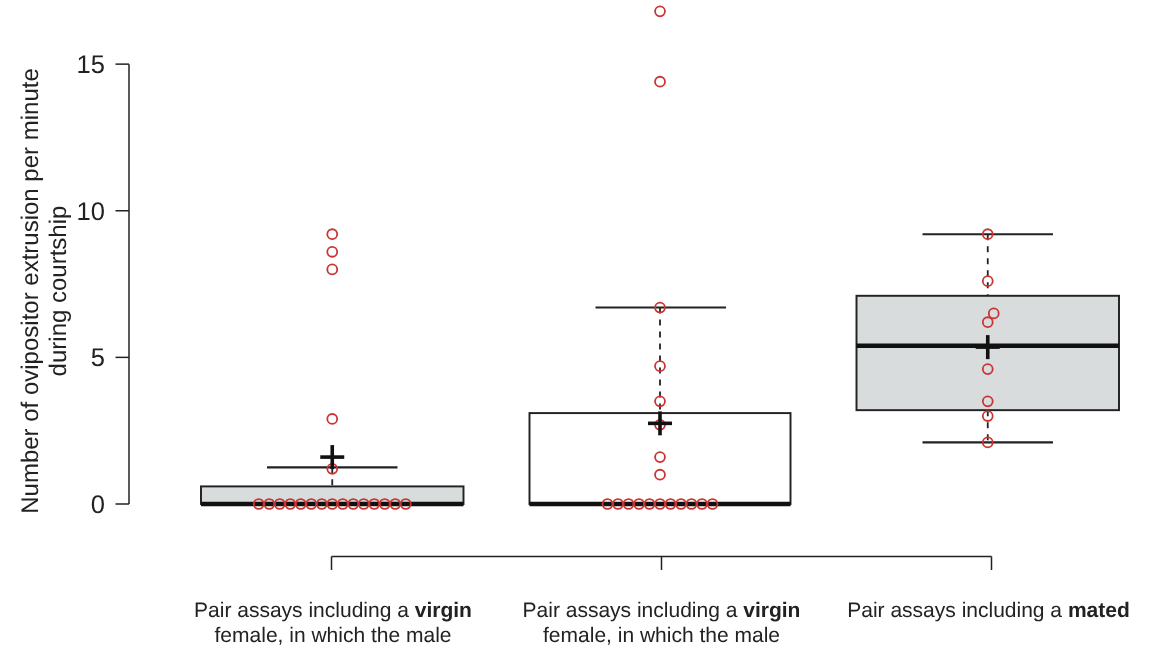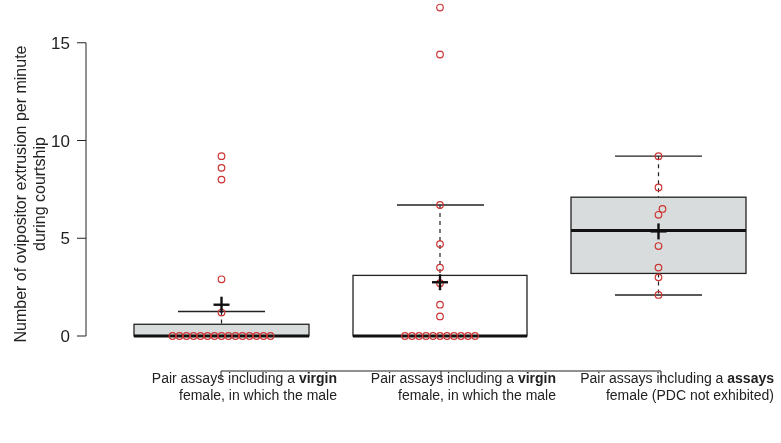--- a/index.html
+++ b/index.html
@@ -1,19 +1,19 @@
 <!DOCTYPE html>
 <html><head>
 <meta charset="utf-8">
 <style>
   html, body { margin: 0; padding: 0; background: #ffffff; }
   body { width: 781px; height: 443px; overflow: hidden; position: relative; font-family: "Liberation Sans", sans-serif; }
   #chart { position: absolute; left: 0; top: 0; }
   .ylabel { position: absolute; left: -140px; top: 175px; width: 340px; text-align: center; transform: rotate(-90deg); font-size: 16px; line-height: 19px; color: #222; }
-  .xlabel { position: absolute; top: 370px; width: 230px; text-align: right; font-size: 14px; line-height: 17px; color: #222; }
+  .xlabel { position: absolute; top: 398px; width: 230px; text-align: center; font-size: 14px; line-height: 17px; color: #222; }
   .xlabel b { font-weight: bold; }
 </style>
 </head>
 <body>
 
 <svg id="chart" width="781" height="443" xmlns="http://www.w3.org/2000/svg">
   <g id="yaxis">
       <line x1="86" y1="42.75" x2="86" y2="336" stroke="#222" stroke-width="1"></line>
       <line x1="77" y1="336" x2="86" y2="336" stroke="#222" stroke-width="1"></line>
       <text x="70" y="342" text-anchor="end" font-size="17" fill="#222" font-family="Liberation Sans, sans-serif">0</text>
@@ -111,16 +111,15 @@
 <div id="xlabels">
     <div class="xlabel" style="left: 107px;">
       <div>Pair assays including a <b>virgin</b></div>
       <div>female, in which the male</div>
     </div>
     <div class="xlabel" style="left: 326px;">
       <div>Pair assays including a <b>virgin</b></div>
       <div>female, in which the male</div>
     </div>
     <div class="xlabel" style="left: 544px;">
-      <div>Pair assays including a <b>assays</b></div>
-      <div>female (PDC not exhibited)</div>
+      <div>Pair assays including a <b>mated</b></div>
     </div>
   </div>
 
 </body></html>

